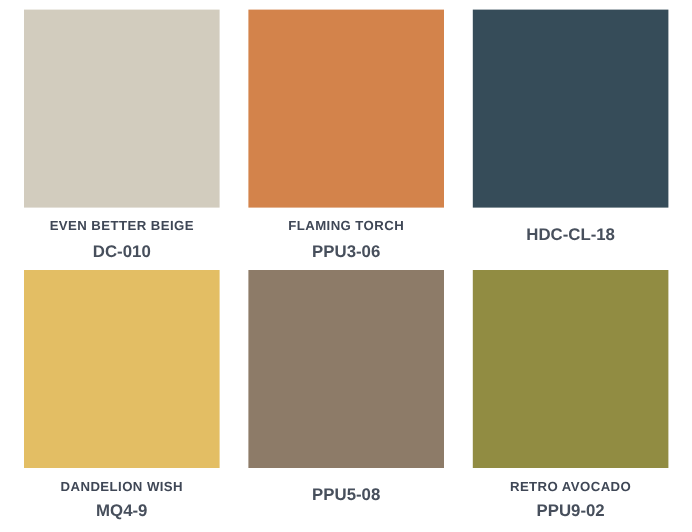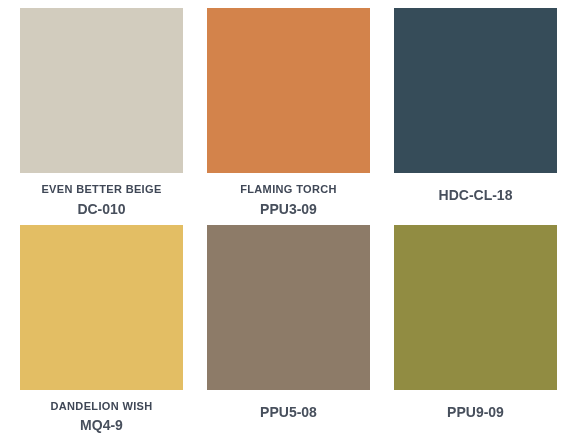--- a/index.html
+++ b/index.html
@@ -74,21 +74,21 @@
     <div class="swatch-caption">
       <span class="swatch-name" style="color: rgb(63, 71, 86);">EVEN BETTER BEIGE</span>
       <span class="swatch-code" style="color: rgb(71, 79, 92);">DC-010</span>
     </div>
   </div>
 
   <div class="swatch-cell">
     <div class="swatch-chip" style="background-color: rgb(211, 131, 75);"></div>
     <div class="swatch-caption">
       <span class="swatch-name" style="color: rgb(63, 71, 86);">FLAMING TORCH</span>
-      <span class="swatch-code" style="color: rgb(71, 79, 92);">PPU3-09</span>
+      <span class="swatch-code" style="color: rgb(71, 79, 92);">PPU3-06</span>
     </div>
   </div>
 
   <div class="swatch-cell">
     <div class="swatch-chip" style="background-color: rgb(54, 76, 89);"></div>
     <div class="swatch-caption">
       <span class="swatch-code" style="color: rgb(71, 79, 92);">HDC-CL-18</span>
     </div>
   </div>
 
@@ -103,17 +103,18 @@
   <div class="swatch-cell">
     <div class="swatch-chip" style="background-color: rgb(141, 123, 104);"></div>
     <div class="swatch-caption">
       <span class="swatch-code" style="color: rgb(71, 79, 92);">PPU5-08</span>
     </div>
   </div>
 
   <div class="swatch-cell">
     <div class="swatch-chip" style="background-color: rgb(145, 140, 66);"></div>
     <div class="swatch-caption">
-      <span class="swatch-code" style="color: rgb(71, 79, 92);">PPU9-09</span>
+      <span class="swatch-name" style="color: rgb(63, 71, 86);">RETRO AVOCADO</span>
+      <span class="swatch-code" style="color: rgb(71, 79, 92);">PPU9-02</span>
     </div>
   </div>
 
 </div>
 
 </body></html>

